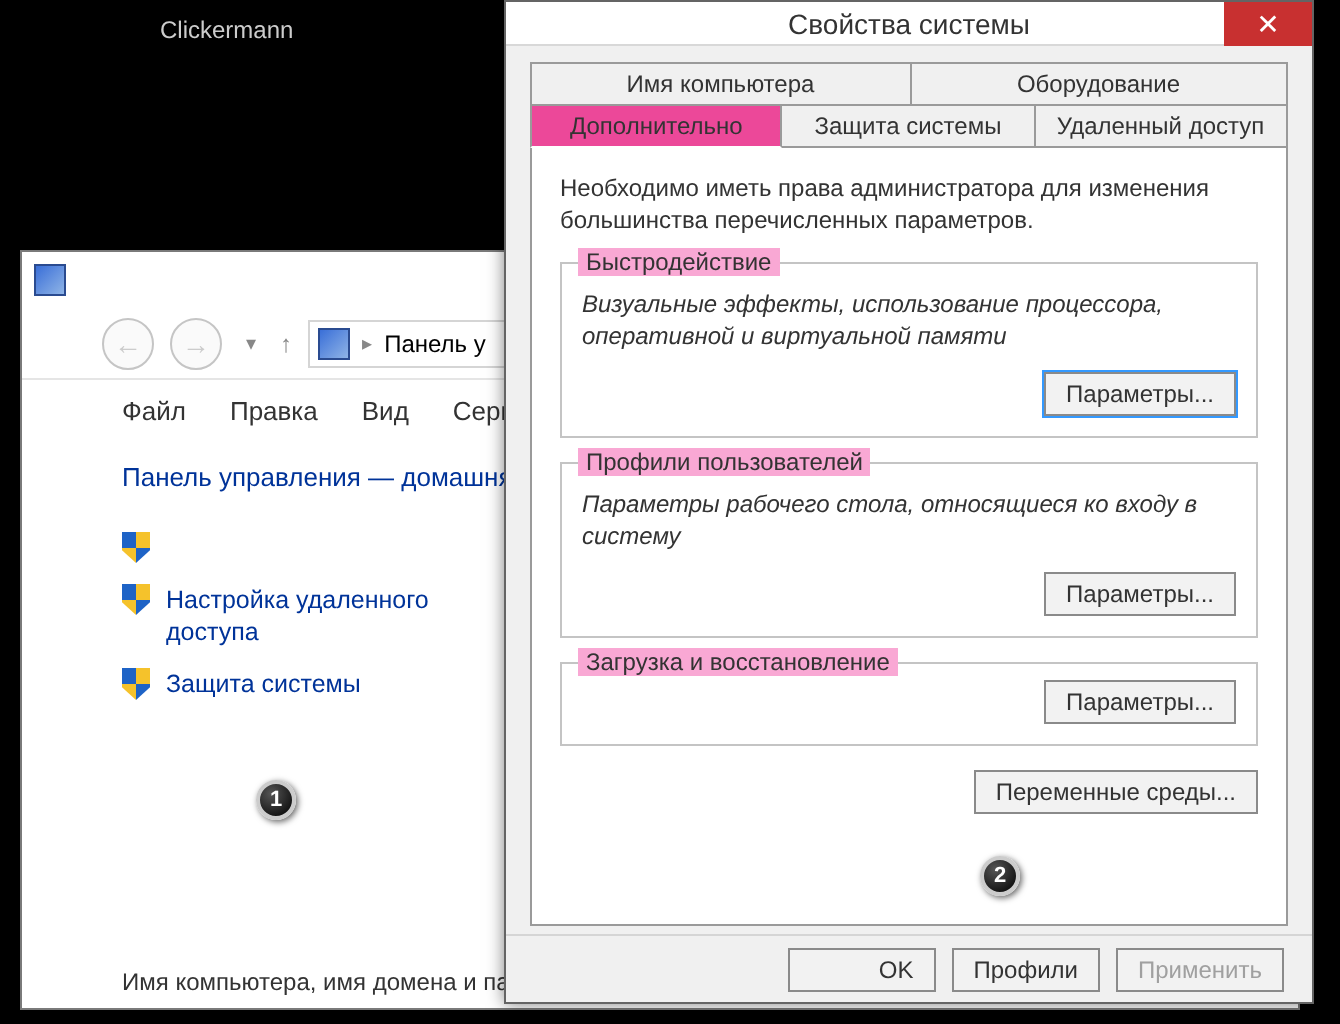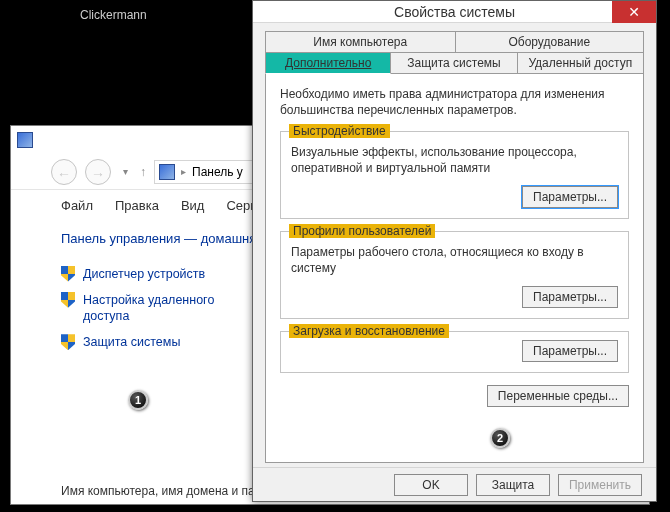--- a/index.html
+++ b/index.html
@@ -169,25 +169,24 @@
     font-size: 12px;
     padding: 3px 0;
     color: #333;
     cursor: default;
   }
   .tabsrow1 .tab { width: 50%; }
   .tabsrow1 .tab:first-child { border-right: none; }
   .tabsrow2 .tab { width: 33.33%; }
   .tabsrow2 .tab + .tab { border-left: none; }
   .tab.active {
-    background: #14b8a6;
+    background: #ec4899;
     position: relative;
     z-index: 2;
     border-bottom: 1px solid #fff;
-    text-decoration: underline;
   }
   .tabpanel {
     background: #fff;
     border: 1px solid #9a9a9a;
     padding: 12px 14px;
     margin-top: -1px;
     height: 390px;
     position: relative;
   }
   .intro {
@@ -198,41 +197,42 @@
   }
   .gbox {
     border: 1px solid #c4c4c4;
     padding: 8px 10px 10px 10px;
     margin-bottom: 12px;
     position: relative;
   }
   .gbox .legend {
     position: absolute;
     top: -8px; left: 8px;
-    background: #eab308;
+    background: #f9a8d4;
     padding: 0 4px;
     font-size: 12px;
     color: #333;
   }
   .gbox .desc {
     font-size: 12px;
     color: #333;
     line-height: 1.35;
     margin: 4px 0 10px 0;
+    font-style: italic;
   }
   .gbox .btnrow {
     display: flex; justify-content: flex-end;
   }
   .wbtn {
     border: 1px solid #8a8a8a;
     background: #f2f2f2;
     font-size: 12px;
     padding: 3px 10px;
     min-width: 90px;
-    text-align: center;
+    text-align: right;
     cursor: default;
     color: #333;
   }
   .wbtn.highlight {
     outline: 1px solid #3399ff;
   }
   .wbtn.disabled { color: #a0a0a0; }
   .envrow {
     display:flex; justify-content:flex-end;
     margin-top: 6px;
@@ -286,21 +286,20 @@
     <span>Файл</span>
     <span>Правка</span>
     <span>Вид</span>
     <span>Сервис</span>
   </div>
   <div class="expbody">
     <div class="cp-home">Панель управления — домашняя страница</div>
     <ul class="cp-list">
       <li>
         <span class="shield"></span>
-        <span>Диспетчер устройств</span>
       </li>
       <li>
         <span class="shield"></span>
         <span>Настройка удаленного доступа</span>
       </li>
       <li>
         <span class="shield"></span>
         <span>Защита системы</span>
       </li>
     </ul>
@@ -351,19 +350,19 @@
           </div>
       </div>
 
       <div class="envrow">
         <div class="wbtn">Переменные среды...</div>
       </div>
     </div>
   </div>
   <div class="dlg-footer">
     <div class="wbtn" style="min-width:74px;">OK</div>
-    <div class="wbtn" style="min-width:74px;">Защита</div>
+    <div class="wbtn" style="min-width:74px;">Профили</div>
     <div class="wbtn disabled" style="min-width:84px;">Применить</div>
   </div>
 </div>
 
 <div class="badge badge1">1</div>
 <div class="badge badge2">2</div>
 
 </body></html>

